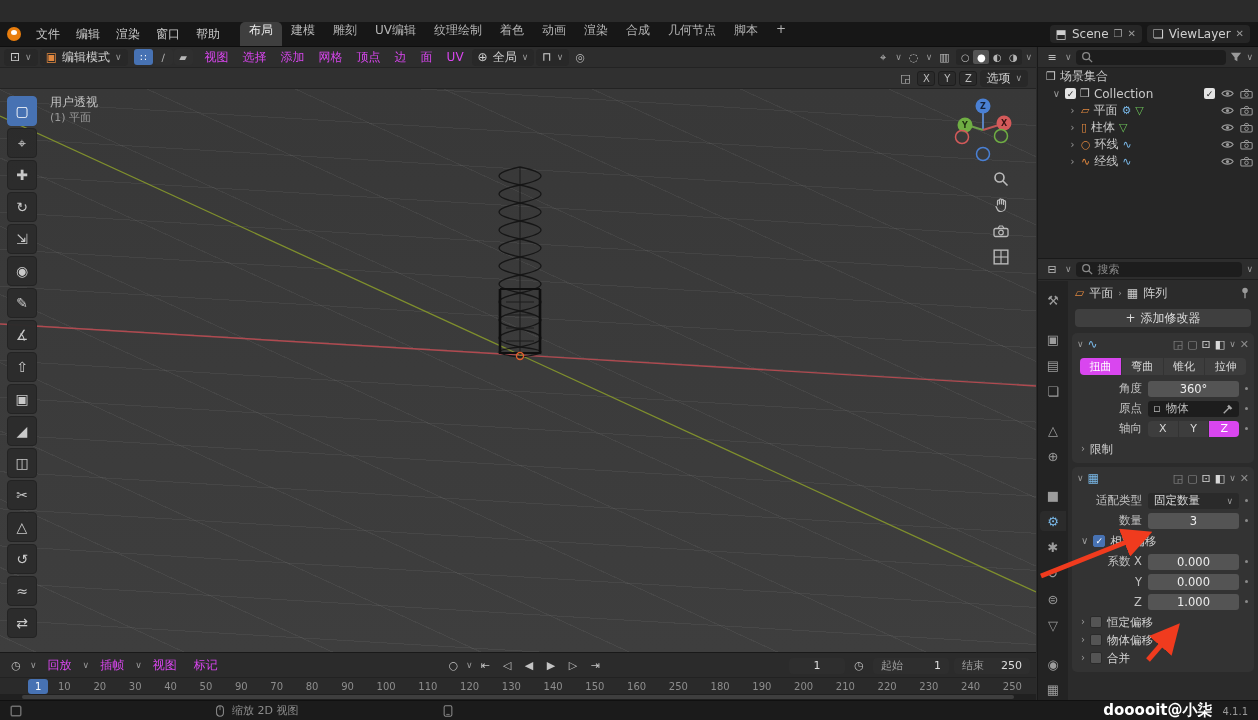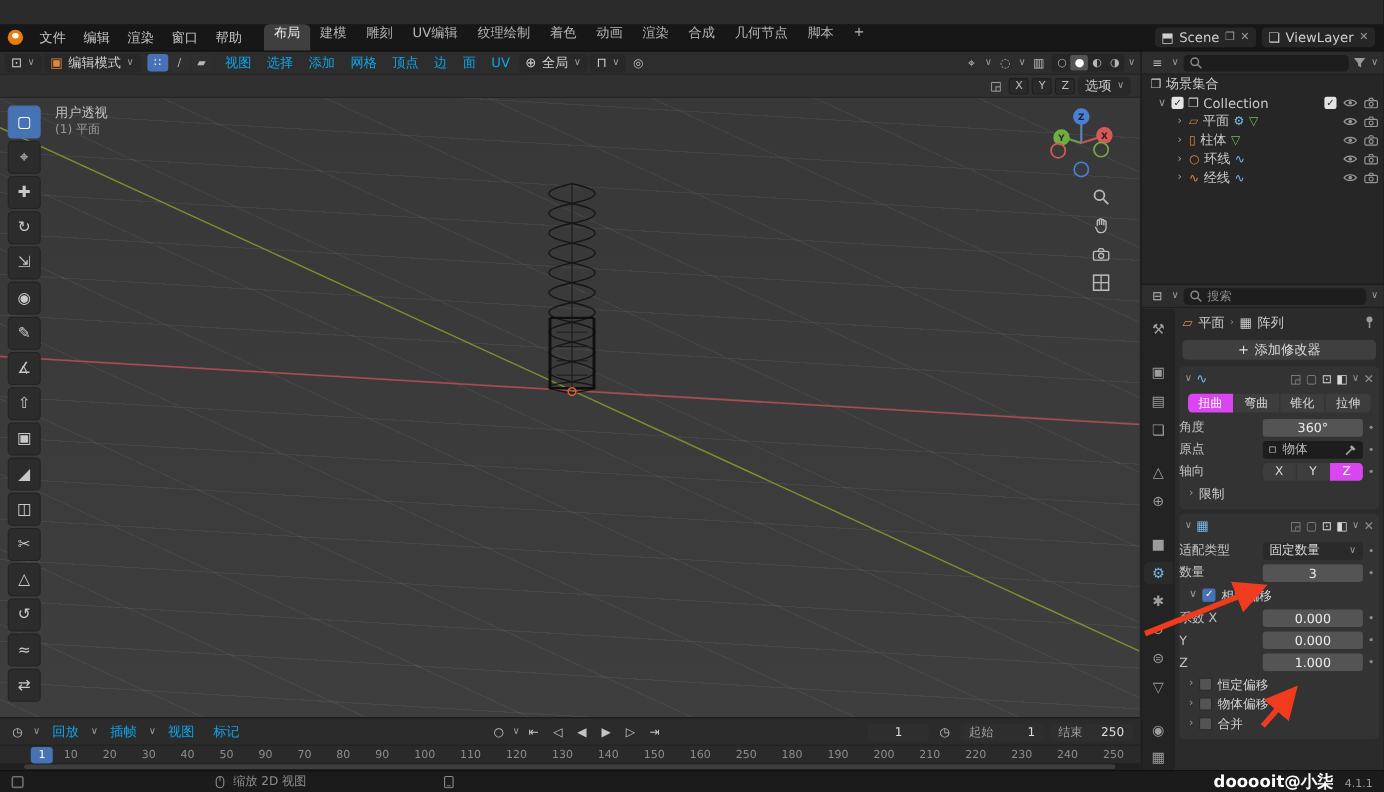--- a/index.html
+++ b/index.html
@@ -32,21 +32,21 @@
   .topbar-right{margin-left:auto;display:flex;align-items:center;gap:5px;padding-right:8px}
   .chip{display:flex;align-items:center;background:#262626;border-radius:4px;height:18px;padding:0 6px;gap:5px;color:#cfcfcf}
   .chip .sm{font-size:10px;color:#9a9a9a}
 
   
   .vp-header{position:absolute;left:0;top:47px;width:1036px;height:21px;background:#2d2d2d;
              display:flex;align-items:center;gap:2px;padding:0 4px;border-bottom:1px solid #232323}
   .dd{display:flex;align-items:center;background:#282828;border-radius:4px;height:17px;padding:0 6px;gap:5px}
   .dd .sm,.sm{font-size:9px;color:#9a9a9a}
   .hicon{width:18px;height:17px;display:inline-flex;align-items:center;justify-content:center;color:#bdbdbd;font-size:11px}
-  .hmenu{padding:0 6px;color:#0ea5e9}
+  .hmenu{padding:0 6px;color:#d946ef}
   .mode-btns{display:flex;gap:1px;margin:0 4px}
   .mbtn{width:19px;height:16px;background:#2f2f2f;border-radius:3px;display:flex;align-items:center;justify-content:center;font-size:10px;color:#b7b7b7}
   .mbtn.active{background:#4772b3;color:#fff}
   .vph-right{margin-left:auto;display:flex;align-items:center;gap:3px}
   .shade-group{display:flex;background:#262626;border-radius:3px;padding:1px}
   .shade{width:16px;height:14px;display:flex;align-items:center;justify-content:center;font-size:10px;color:#b5b5b5;border-radius:2px}
   .shade.active{background:#545454;color:#fff}
 
   .tool-settings{position:absolute;left:0;top:68px;width:1036px;height:21px;background:#303030;
                  border-bottom:1px solid #232323;display:flex;align-items:center;justify-content:flex-end;gap:3px;padding:0 8px}
@@ -92,21 +92,21 @@
   .add-mod{margin:4px 7px 6px;height:18px;background:#3f3f3f;border-radius:4px;display:flex;align-items:center;justify-content:center;gap:5px;color:#dcdcdc}
   .mod-panel{margin:4px 4px 0;background:#333333;border-radius:5px;padding-bottom:5px}
   .mod-head{height:22px;display:flex;align-items:center;gap:4px;padding:0 5px;color:#c9c9c9}
   .mod-head .t{font-size:11px;color:#8d8d8d}
   .mod-head .t.on{color:#d8d8d8}
   .seg{display:flex;gap:1px;margin:3px 8px 5px}
   .seg-btn{flex:1;height:17px;background:#3d3d3d;display:flex;align-items:center;justify-content:center;font-size:11px;color:#d8d8d8}
   .seg-btn:first-child{border-radius:4px 0 0 4px}.seg-btn:last-child{border-radius:0 4px 4px 0}
   .seg-btn.active{background:#d946ef;color:#fff}
   .prow{display:flex;align-items:center;height:17px;margin:3px 6px 3px 0;gap:6px}
-  .plabel{width:70px;text-align:left;color:#c2c2c2;font-size:11.5px;flex:none}
+  .plabel{width:70px;text-align:right;color:#c2c2c2;font-size:11.5px;flex:none}
   .pfield{flex:1;height:16px;background:#545454;border-radius:3px;display:flex;align-items:center;justify-content:center;font-size:11.5px;color:#ededed}
   .pfield.dark{background:#1d1d1d;justify-content:flex-start;padding:0 5px;gap:5px;color:#b9b9b9}
   .pfield.menu{background:#2a2a2a;justify-content:space-between;padding:0 6px;color:#d8d8d8}
   .pdot{width:3px;height:3px;border-radius:50%;background:#8a8a8a;flex:none}
   .axis3{flex:1;display:flex;gap:1px}
   .axis3 .seg-btn{height:16px}
   .sec-row{display:flex;align-items:center;gap:5px;height:18px;padding:0 9px;color:#d2d2d2;font-size:11.5px}
   .sec-row .chev{font-size:10px;color:#9a9a9a}
   .cb{width:12px;height:12px;border-radius:2px;background:#545454;border:1px solid #2a2a2a;display:flex;align-items:center;justify-content:center;font-size:9px;color:#fff}
   .cb.checked{background:#4772b3;border-color:#4772b3}
@@ -121,21 +121,21 @@
   .tl-field .lab{color:#9f9f9f}
   .tl-ruler{position:relative;height:17px;background:#2a2a2a;border-top:1px solid #222}
   .ticks{position:absolute;left:58px;right:14px;top:0;bottom:0;display:flex;justify-content:space-between}
   .tick{font-size:10px;color:#8d8d8d;line-height:17px}
   .marker{position:absolute;left:28px;top:1px;background:#4772b3;color:#fff;border-radius:3px;padding:0 7px;height:15px;line-height:15px;font-size:10px;z-index:2}
   .tl-scroll{height:6px;background:#202020;position:relative}
   .tl-scroll .bar{position:absolute;left:22px;right:22px;top:1px;height:4px;background:#3e3e3e;border-radius:2px}
 
   
   .statusbar{position:absolute;left:0;top:700px;width:100%;height:20px;background:#1b1b1b;border-top:1px solid #101010;
-             display:flex;align-items:center;padding:0 10px;gap:4px;color:#8d8d8d;font-size:11px}
+             display:flex;align-items:center;padding:0 10px;gap:24px;color:#8d8d8d;font-size:11px}
   .hint-group{margin-left:168px;display:flex;gap:6px;align-items:center}
   .sb-right{margin-left:auto;display:flex;align-items:baseline;gap:10px}
   .watermark{font-size:15px;font-weight:bold;color:#ffffff}
   .version{font-size:10px;color:#9a9a9a}
 
   .annot{position:absolute;left:0;top:0;z-index:60;pointer-events:none}
 </style>
 </head>
 <body>
 

